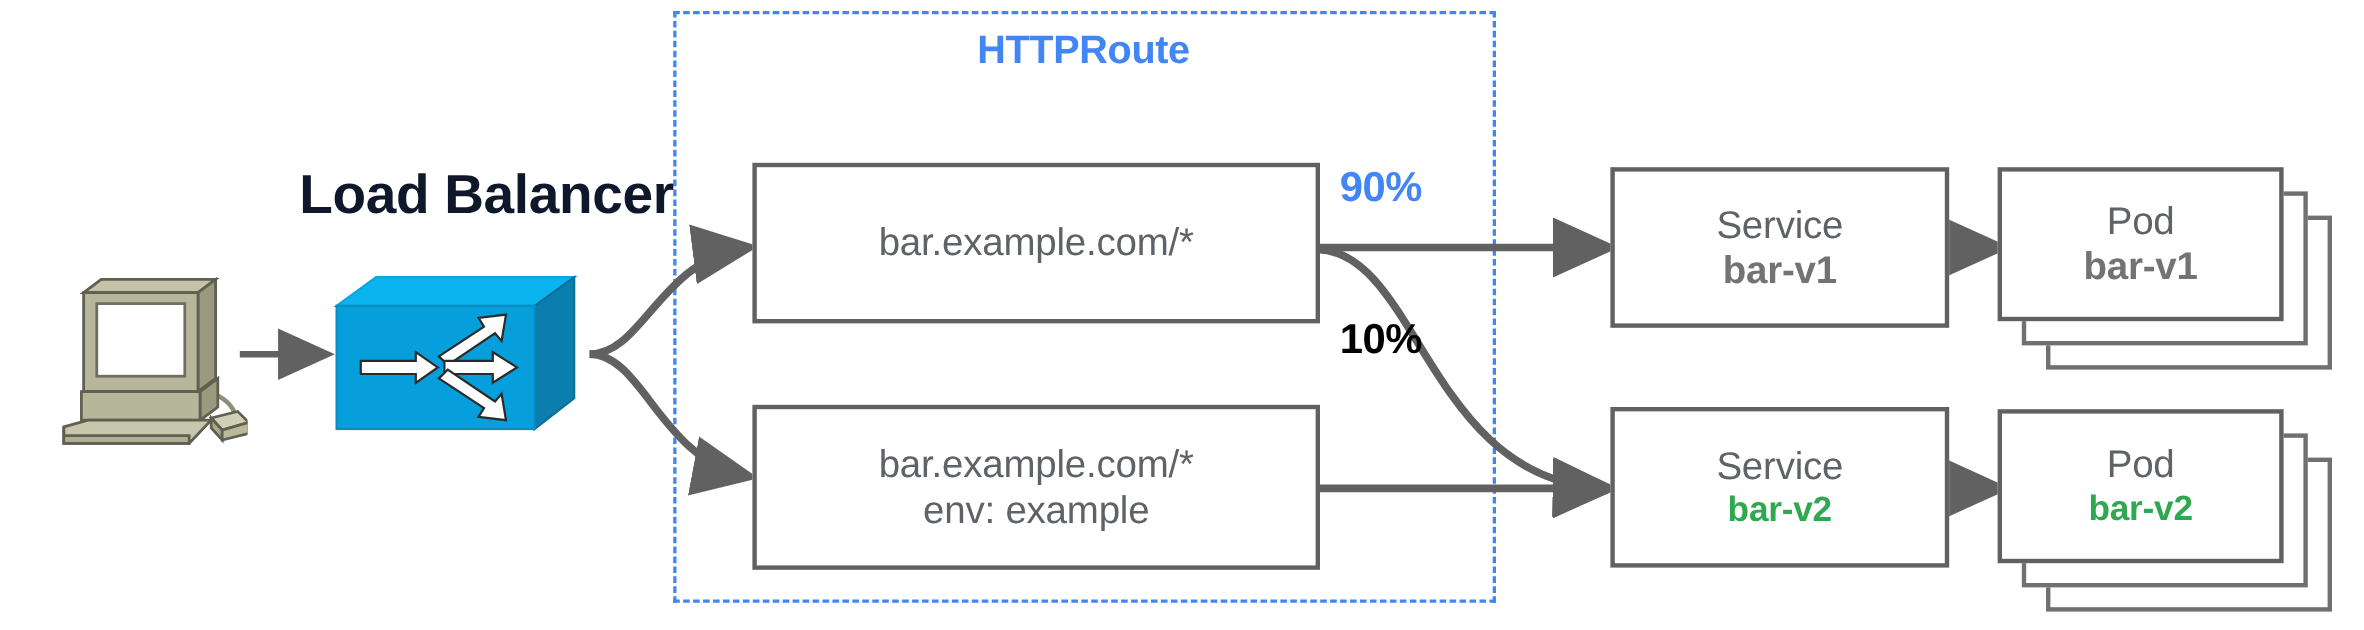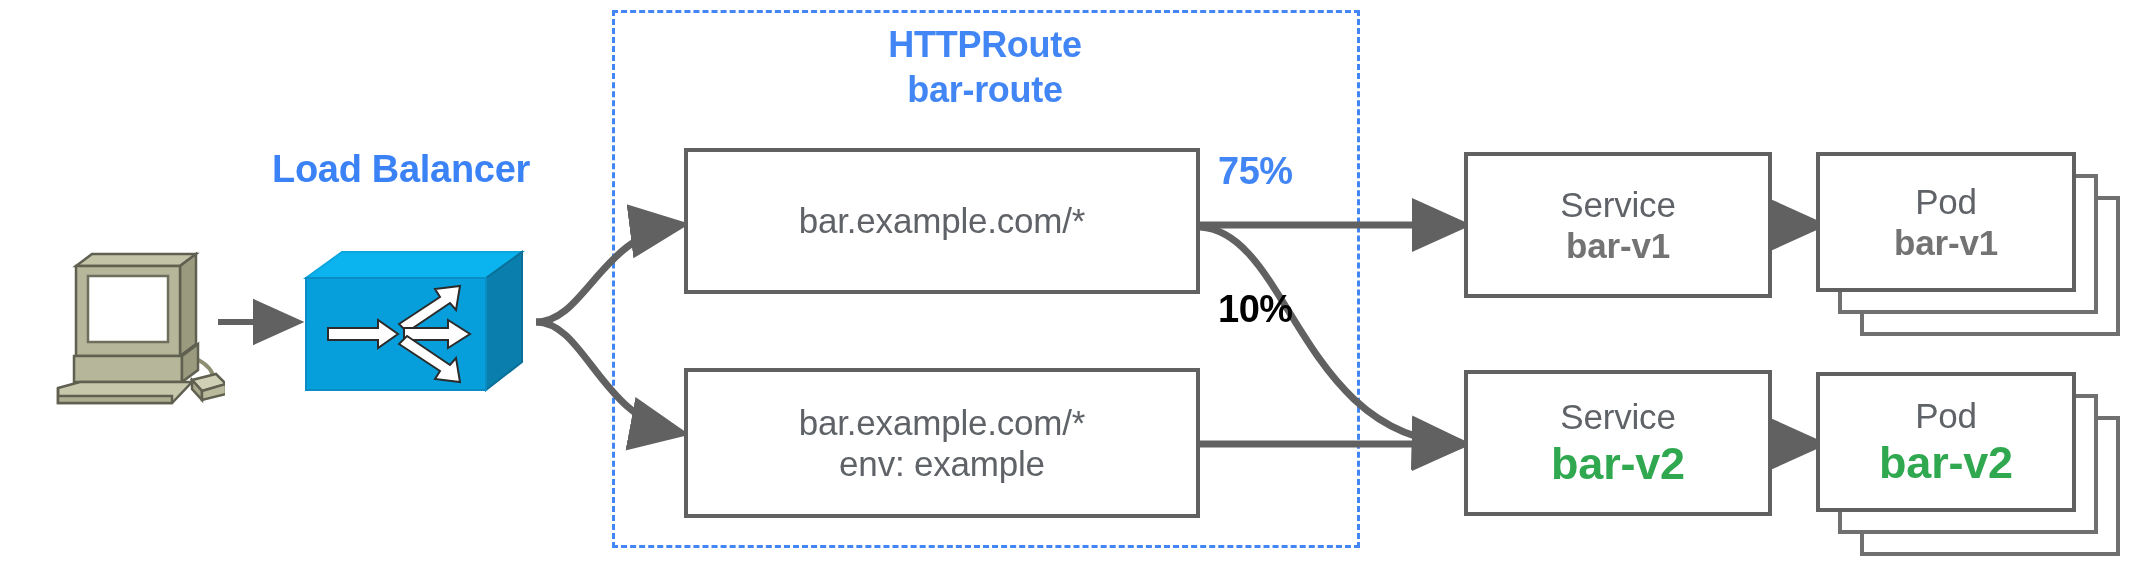--- a/index.html
+++ b/index.html
@@ -45,38 +45,38 @@
   }
   .txt-blue-bold {
     color: #737373;
     font-size: 35px;
     font-weight: 700;
     letter-spacing: -0.2px;
     white-space: nowrap;
   }
   .txt-green-bold {
     color: #2fa84f;
-    font-size: 45px;
+    font-size: 32px;
     font-weight: 700;
     letter-spacing: -0.2px;
     white-space: nowrap;
   }
   .pct {
     position: absolute;
     font-size: 38px;
     font-weight: 700;
     letter-spacing: -0.5px;
     white-space: nowrap;
   }
   .pct.blue { color: #4285f4; }
   .pct.green { color: #000000; }
   .lb-label {
     position: absolute;
-    color: #3b82f6;
-    font-size: 38px;
+    color: #0f172a;
+    font-size: 50px;
     font-weight: 700;
     letter-spacing: -0.3px;
     white-space: nowrap;
   }
   .route-title {
     position: absolute;
     text-align: center;
     color: #4285f4;
     font-size: 36px;
     font-weight: 700;
@@ -100,21 +100,20 @@
 </style>
 </head>
 <body>
 
 <div id="canvas">
 
   <div class="dashed-region" style="left:612px; top:10px; width:748px; height:538px;"></div>
 
   <div class="route-title" style="left:740px; top:22px; width:490px;">
     <div>HTTPRoute</div>
-    <div>bar-route</div>
   </div>
 
   <div class="lb-label" style="left:272px; top:148px;">Load Balancer</div>
 
   <div class="icon-wrap" style="left:40px; top:248px; width:185px; height:160px;">
     <svg viewBox="0 0 185 160" width="185" height="160">
 
       <path d="M150 108 C 176 118, 178 134, 170 146" fill="none" stroke="#8d8e72" stroke-width="4"></path>
 
       <path d="M152 132 L176 126 L186 136 L162 143 Z" fill="#cfd0b6" stroke="#5f6050" stroke-width="2.5"></path>
@@ -173,21 +172,21 @@
 
     <path d="M1200 227 C 1290 232, 1300 440, 1462 444" fill="none" stroke="#616161" stroke-width="7" marker-end="url(#arrow)"></path>
 
     <line x1="1200" y1="444" x2="1462" y2="444" stroke="#616161" stroke-width="7" marker-end="url(#arrow)"></line>
 
     <line x1="1772" y1="225" x2="1818" y2="225" stroke="#616161" stroke-width="7" marker-end="url(#arrow)"></line>
 
     <line x1="1772" y1="444" x2="1818" y2="444" stroke="#616161" stroke-width="7" marker-end="url(#arrow)"></line>
   </svg>
 
-  <div class="pct blue" style="left:1218px; top:150px;">75%</div>
+  <div class="pct blue" style="left:1218px; top:150px;">90%</div>
   <div class="pct green" style="left:1218px; top:288px;">10%</div>
 
   <div class="node-box" style="left:684px; top:148px; width:516px; height:146px;">
     <div class="txt-gray">bar.example.com/*</div>
   </div>
 
   <div class="node-box" style="left:684px; top:368px; width:516px; height:150px;">
     <div class="txt-gray">bar.example.com/*</div>
     <div class="txt-gray">env: example</div>
   </div>

